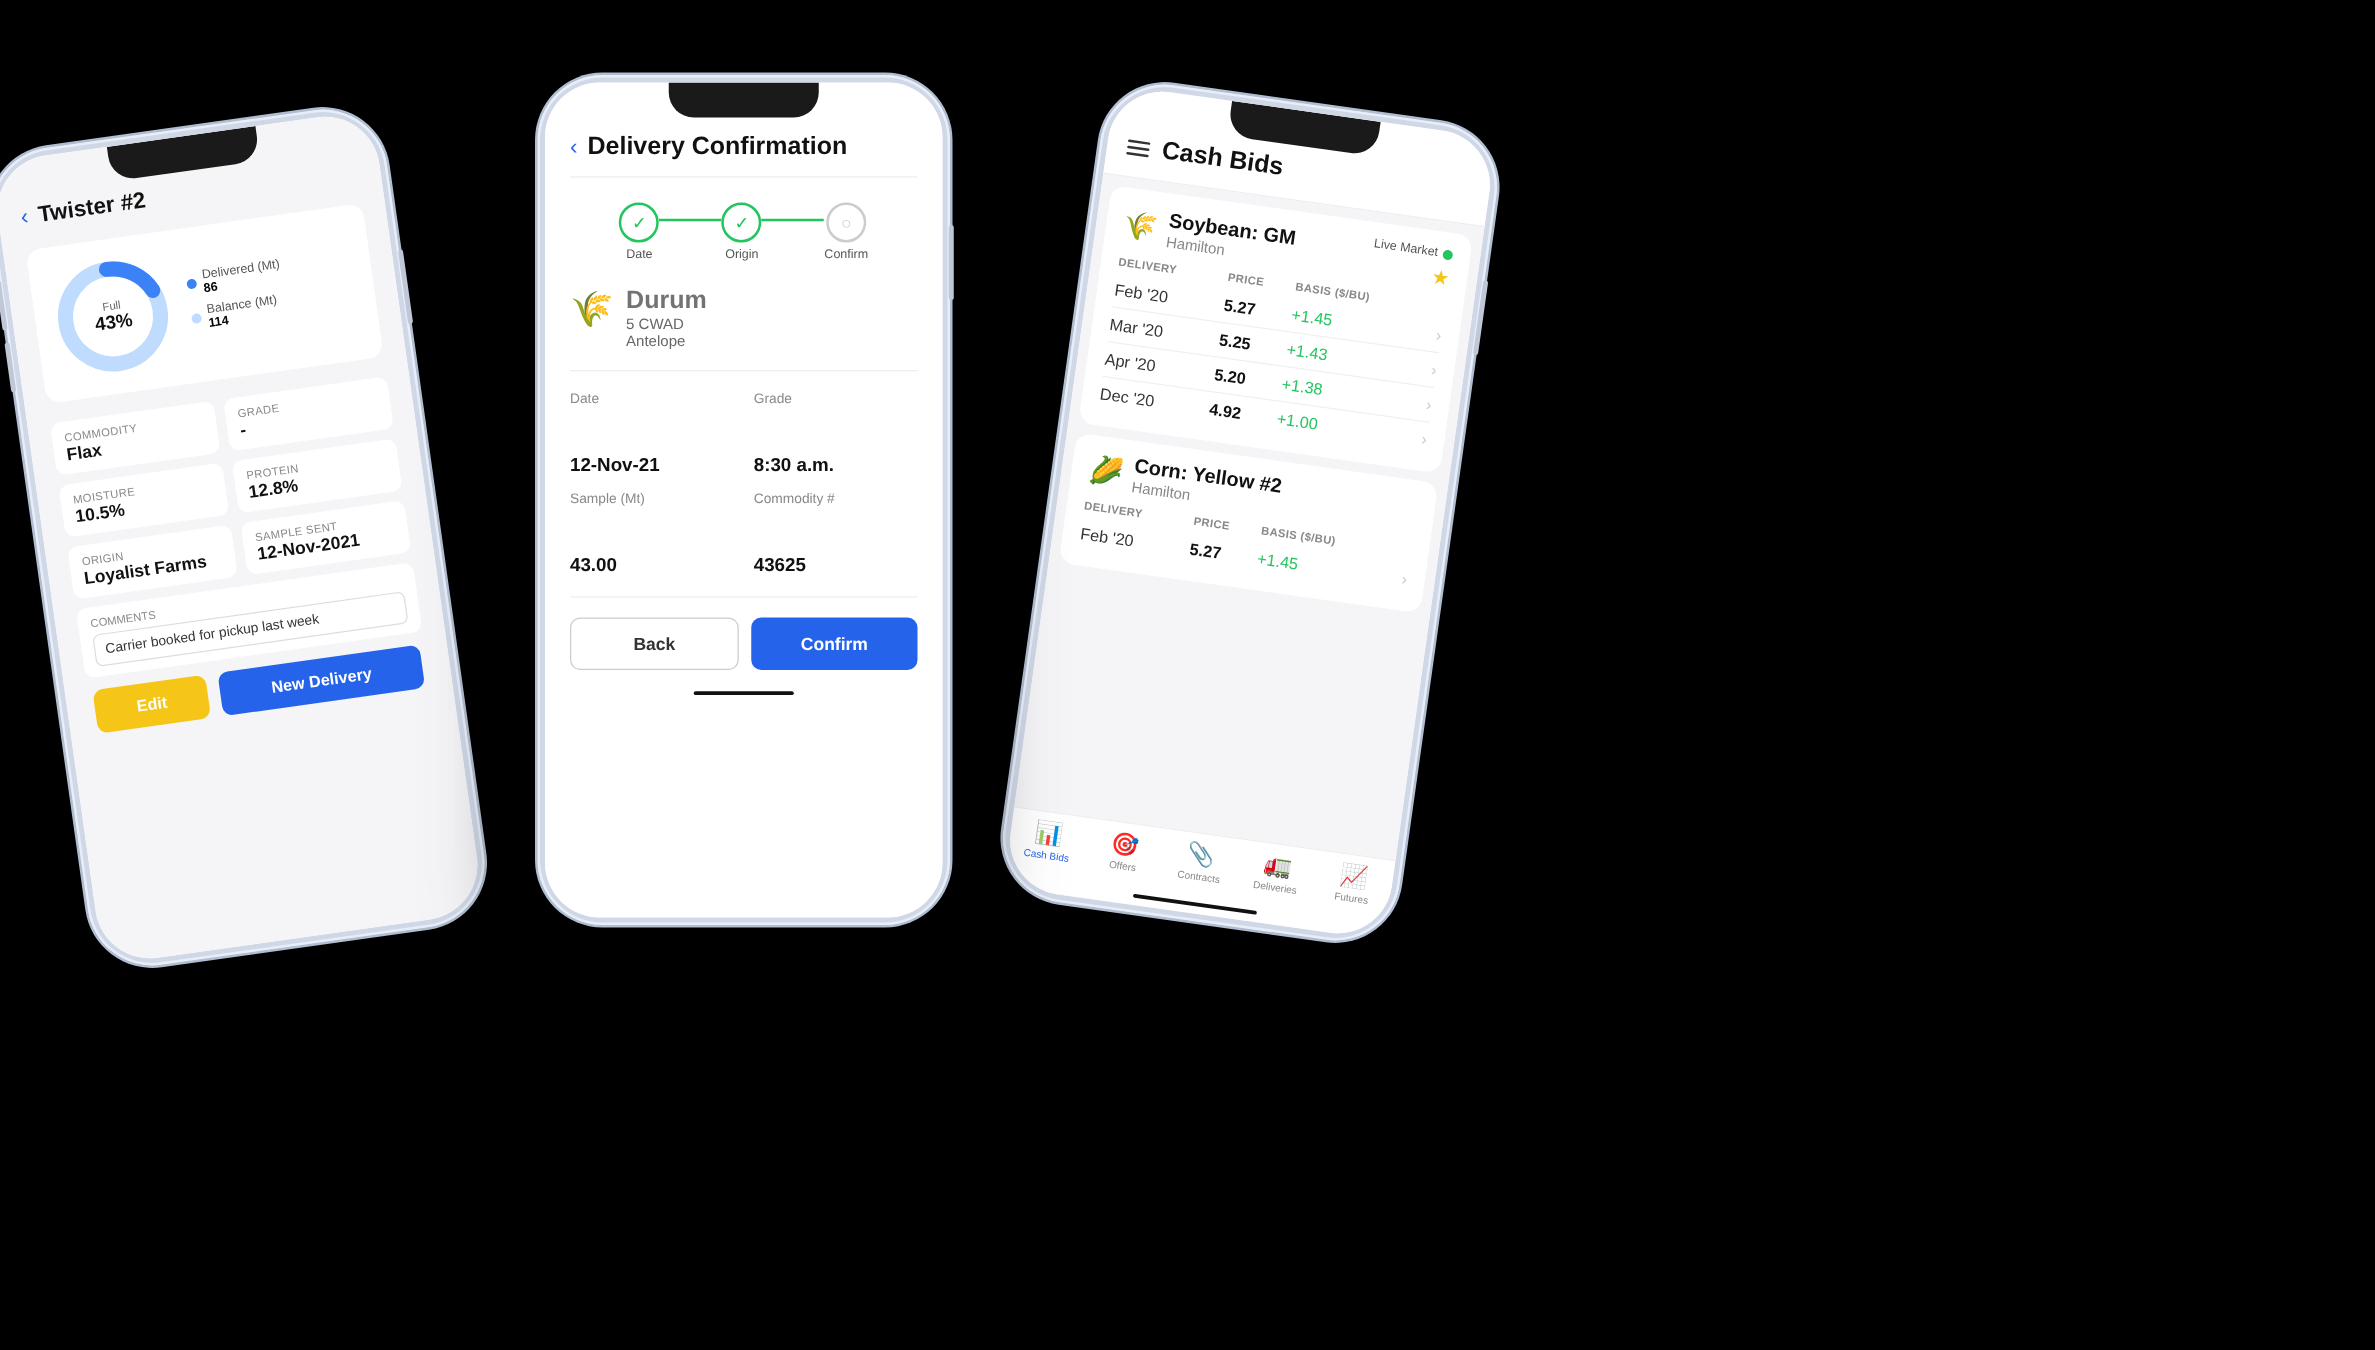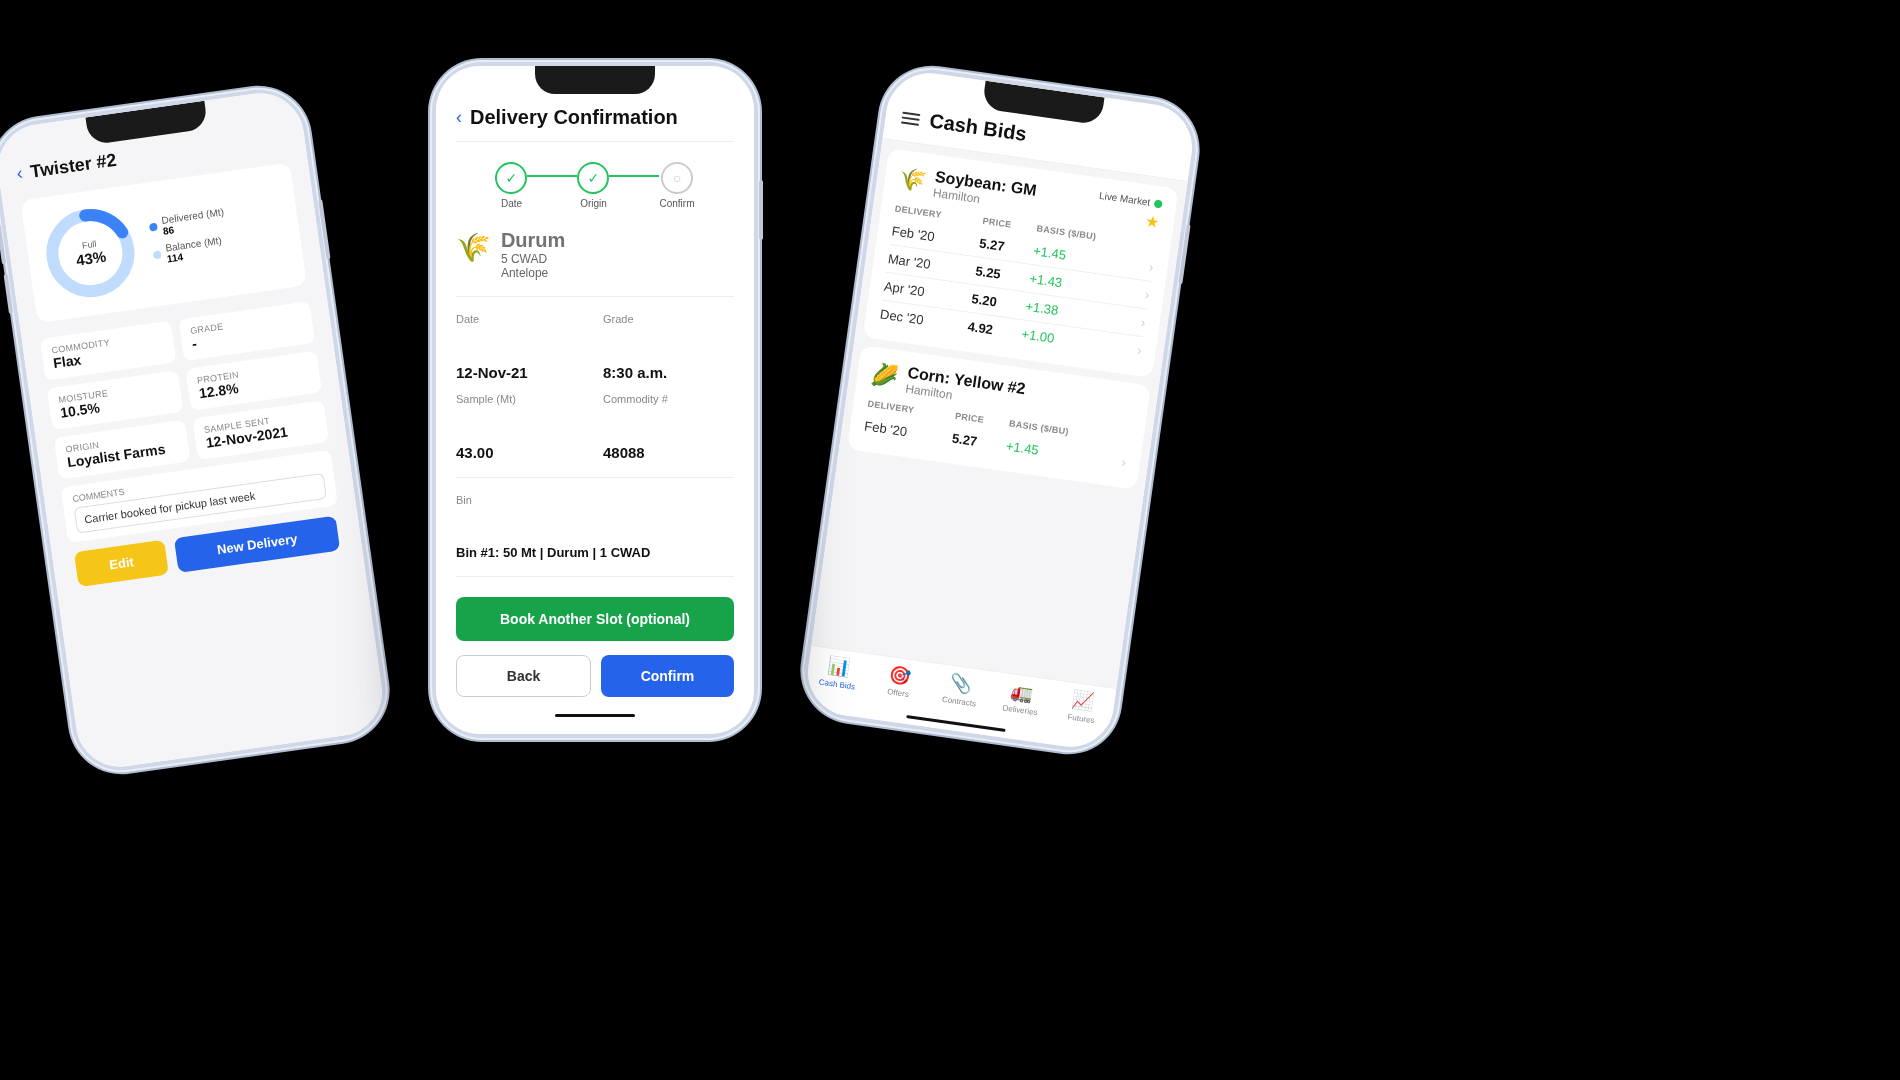--- a/index.html
+++ b/index.html
@@ -692,32 +692,27 @@
         <div>
           <div class="detail-label">Grade</div>
           <div class="detail-value">8:30 a.m.</div>
         </div>
         <div>
           <div class="detail-label">Sample (Mt)</div>
           <div class="detail-value">43.00</div>
         </div>
         <div>
           <div class="detail-label">Commodity #</div>
-          <div class="detail-value">48088</div>
+          <div class="detail-value">43625</div>
         </div>
       </div>
 
       
-      <div class="bin-section">
-        <div class="detail-label">Bin</div>
-        <div class="detail-value" style="font-size:13px;">Bin #1: 50 Mt | Durum | 1 CWAD</div>
-      </div>
 
       
-      <button class="btn-book-slot">Book Another Slot (optional)</button>
 
       
       <div class="center-bottom-buttons">
         <button class="btn-back">Back</button>
         <button class="btn-confirm">Confirm</button>
       </div>
 
       
       <div style="height:20px;display:flex;align-items:center;justify-content:center;margin-top:8px;">
         <div style="width:80px;height:3px;background:#111;border-radius:3px;"></div>

